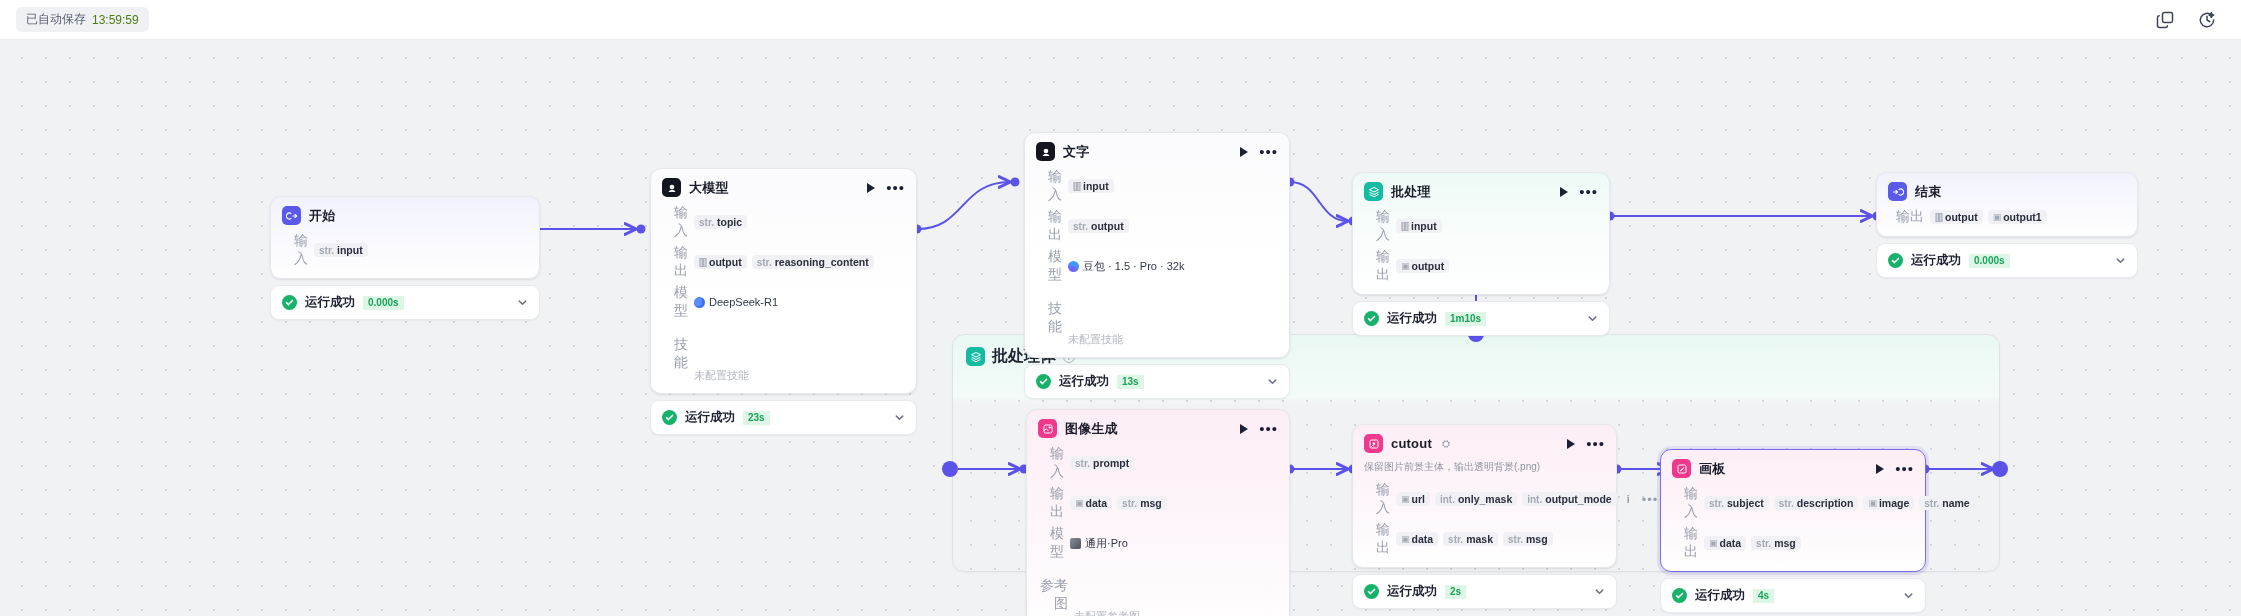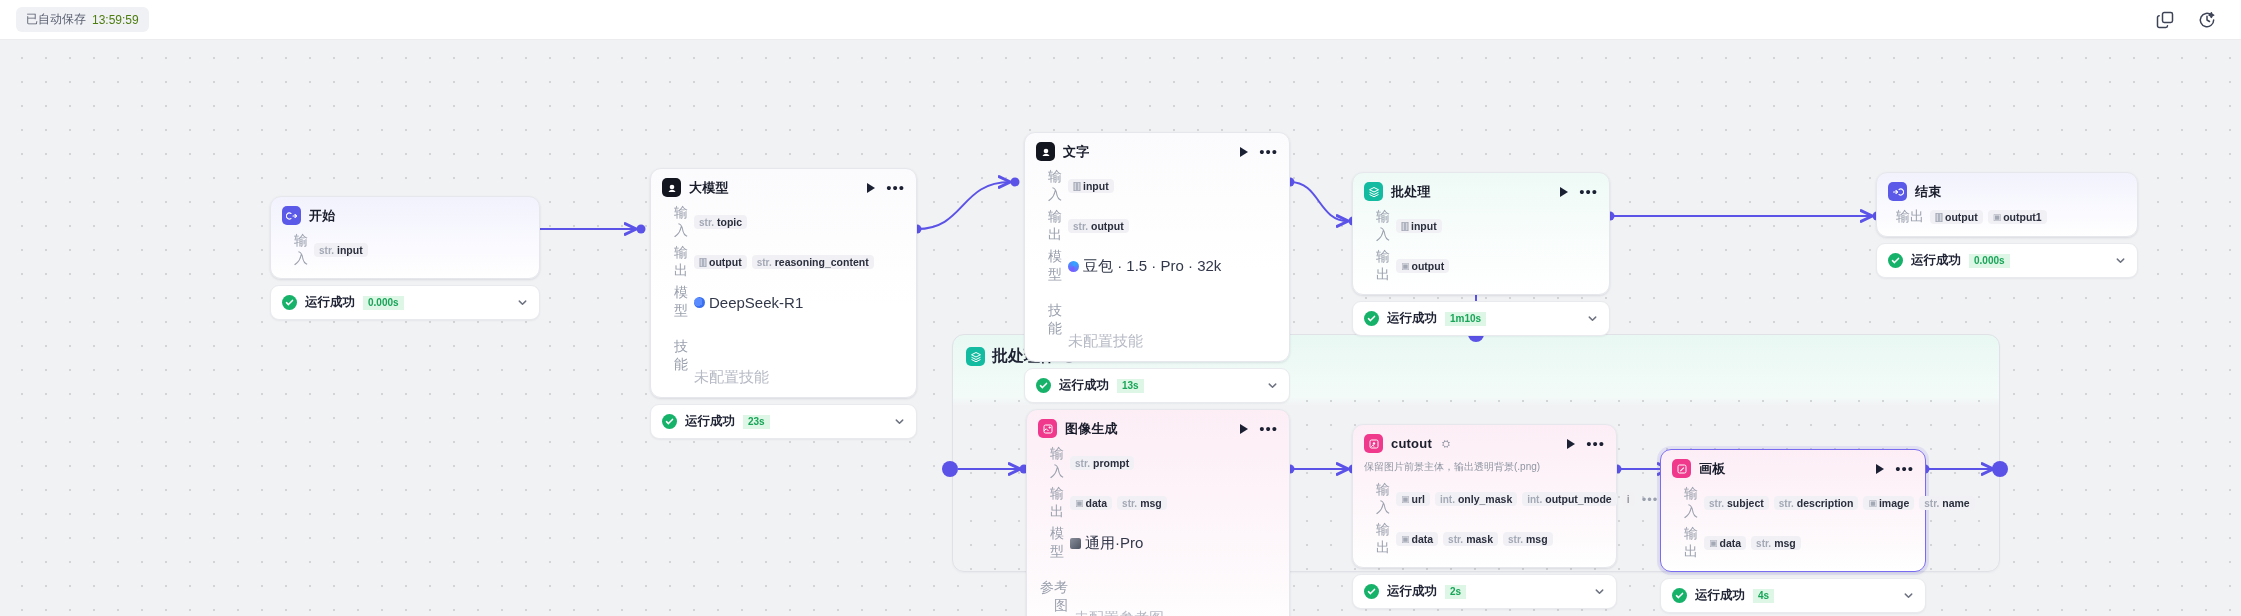--- a/index.html
+++ b/index.html
@@ -130,21 +130,21 @@
   .rlabel.w2 { width: 36px; }
   .chips { display: flex; align-items: center; gap: 5px; flex-wrap: nowrap; }
   .chip {
     display: inline-flex; align-items: center; gap: 3px;
     background: #f1f1f5; border-radius: 4px; padding: 1px 5px;
     font-size: 10.5px; color: #2a2e3d; font-weight: 700; white-space: nowrap;
   }
   .chip .ty { color: #a3a8b5; font-weight: 700; font-size: 10px; }
   .chip .tyicon { color: #a3a8b5; font-size: 9px; letter-spacing: -1px; }
   .chip.faded { opacity: .45; }
-  .plain { font-size: 15px; color: #32384a; display: inline-flex; align-items: center; gap: 4px; }
+  .plain { font-size: 11px; color: #32384a; display: inline-flex; align-items: center; gap: 4px; }
   .plain.muted { color: #b6bac4; margin-top: 44px; }
   .mdot {
     width: 11px; height: 11px; border-radius: 3px; flex: none;
     display: inline-block;
   }
   .mdot.ds { background: radial-gradient(circle at 40% 45%, #5b8cff 0 45%, #3a6ff0 46% 100%); border-radius: 50%; }
   .mdot.db { background: conic-gradient(from 200deg,#7b5bff,#2fa8ff,#7b5bff); border-radius: 50%; }
   .mdot.img { background: linear-gradient(135deg,#8a8f9c,#4d5260); border-radius: 2px; }
   .ovf { color: #9aa0ad; font-size: 13px; line-height: 5px; letter-spacing: 1px; padding: 0 2px; }
 

